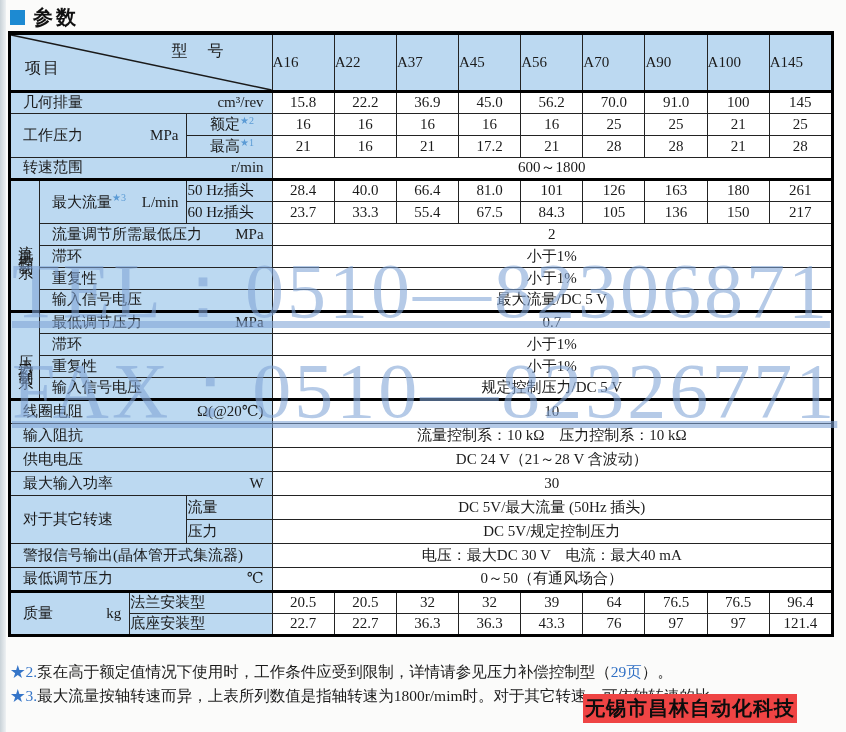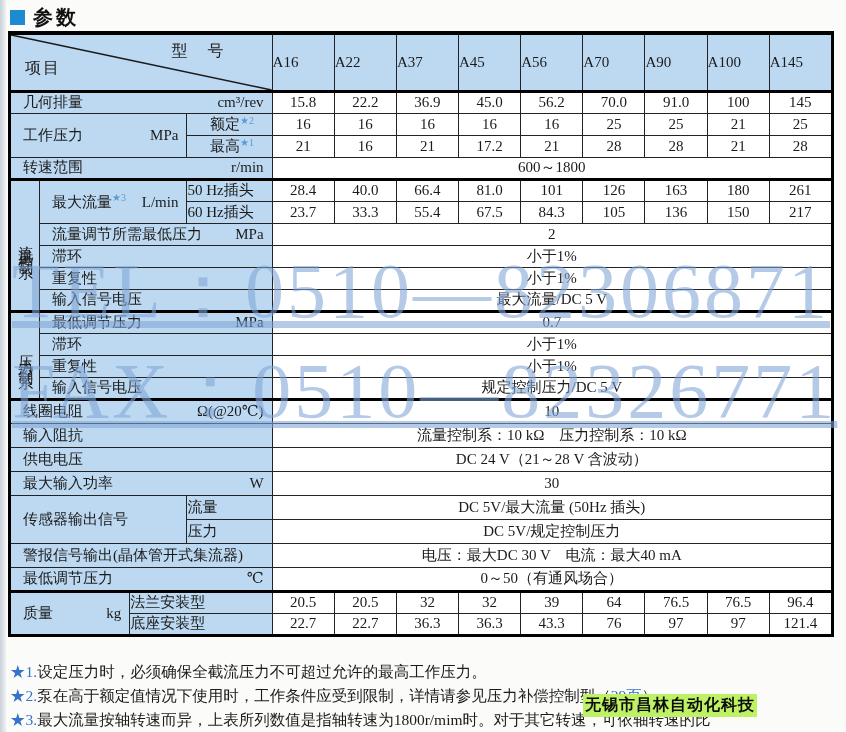--- a/index.html
+++ b/index.html
@@ -57,22 +57,22 @@
     color:rgba(128,163,214,0.58);white-space:nowrap;text-decoration:underline;}
   .wm.tel{top:252px;}
   .wm.fax{top:352px;}
   
   .footnotes{position:absolute;left:10px;top:660px;width:836px;font-size:15.5px;}
   .fn{height:24px;line-height:24px;white-space:nowrap;overflow:hidden;}
   .fn .mk{color:#3575c8;}
   .fn .lk{color:#2f6fc4;}
   
   .stamp{position:absolute;left:583px;top:694px;z-index:8;
-    background:#bef264;font-family:"Liberation Sans","DejaVu Sans",sans-serif;
-    font-weight:bold;font-size:16px;color:#0d0d0d;letter-spacing:1px;padding:1px 2px;}
+    background:#ef4444;font-family:"Liberation Sans","DejaVu Sans",sans-serif;
+    font-weight:bold;font-size:20px;color:#0d0d0d;letter-spacing:1px;padding:1px 2px;}
 </style>
 </head>
 <body>
 
 <div class="edge-strip"></div>
 
 <div class="title-bar">
   <span class="title-square"></span>
   <span class="title-text">参数</span>
 </div>
@@ -323,21 +323,21 @@
             <span>最大输入功率</span>
             <span class="u">W</span>
           </div>
     </td>
     <td class="val" colspan="9">30</td>
   </tr>
 
   <tr class="rm">
     <td class="blue" colspan="3" rowspan="2">
       <div class="lblbox">
-            <span>传感器输出信号</span>
+            <span>对于其它转速</span>
           </div>
     </td>
     <td class="blue subc">流量</td>
     <td class="val" colspan="9">DC 5V/最大流量 (50Hz 插头)</td>
   </tr>
   <tr class="rm">
     <td class="blue subc">压力</td>
     <td class="val" colspan="9">DC 5V/规定控制压力</td>
   </tr>
 
@@ -392,23 +392,20 @@
     <td class="val">121.4</td>
   </tr>
 </tbody>
   </table>
 
 <div class="wm tel">TEL：0510—82306871</div>
 <div class="wm fax">FAX：0510—82326771</div>
 
 <div class="footnotes">
   <div class="fn">
-    <span class="mk">★1.</span><span>设定压力时，必须确保全截流压力不可超过允许的最高工作压力。</span>
-  </div>
-  <div class="fn">
     <span class="mk">★2.</span><span>泵在高于额定值情况下使用时，工作条件应受到限制，详情请参见压力补偿控制型（</span><span class="lk">29页</span><span>）。</span>
   </div>
   <div class="fn">
     <span class="mk">★3.</span><span>最大流量按轴转速而异，上表所列数值是指轴转速为1800r/mim时。对于其它转速，可依轴转速的比</span>
   </div>
 </div>
 
 <div class="stamp">无锡市昌林自动化科技</div>
 
 </body></html>

